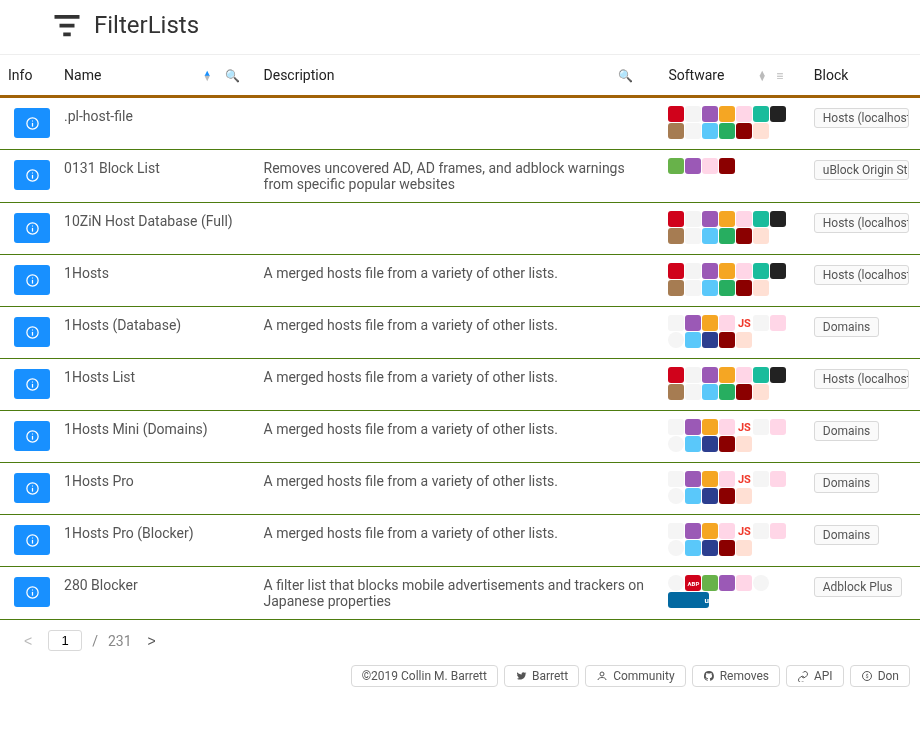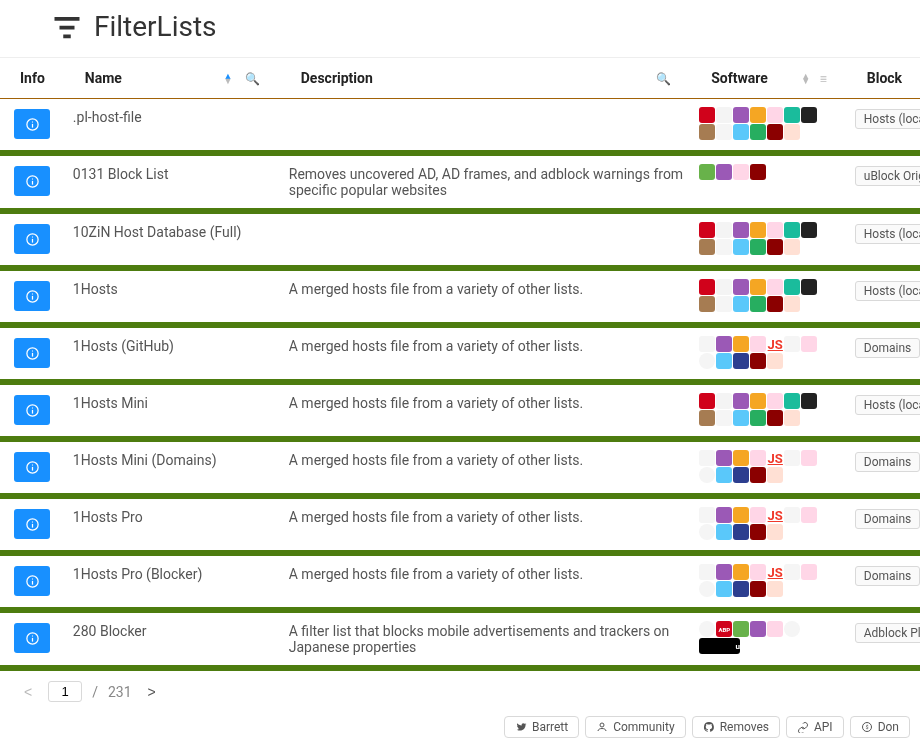--- a/index.html
+++ b/index.html
@@ -16,44 +16,44 @@
     align-items: center;
     padding: 10px 24px 14px 52px;
   }
   .logo-icon {
     width: 30px;
     height: 30px;
     margin-right: 12px;
     color: #333;
   }
   .app-title {
-    font-size: 28px;
+    font-size: 24px;
     font-weight: 400;
     color: #333;
   }
   .table-container {
     overflow: hidden;
     border-top: 1px solid #eee;
   }
   table {
     width: 100%;
     border-collapse: collapse;
   }
   thead th {
     text-align: left;
-    font-weight: 700;
+    font-weight: 400;
     font-size: 14px;
     color: #222;
-    padding: 12px 20px;
-    border-bottom: 1px solid #a16207;
+    padding: 12px 8px;
+    border-bottom: 3px solid #a16207;
     white-space: nowrap;
     background:#fff;
   }
   tbody tr {
-    border-bottom: 6px solid #4d7c0f;
+    border-bottom: 1px solid #4d7c0f;
   }
   tbody td {
     padding: 10px 8px;
     vertical-align: top;
     color: #555;
   }
   td.info-cell { width: 48px; padding-left:14px; padding-right:4px;}
   .info-btn {
     width: 36px;
     height: 30px;
@@ -131,26 +131,26 @@
   .c-orange{background:#f5a623;}
   .c-pink{background:#ffd6e7;}
   .c-teal{background:#1abc9c;}
   .c-black{background:#222;}
   .c-brown{background:#a67c52;}
   .c-lgrey{background:#f5f5f5;}
   .c-cyan{background:#5ac8fa;}
   .c-green{background:#27ae60;}
   .c-darkred{background:#8b0000;}
   .c-peach{background:#ffe0d4;}
-  .c-js{background:#fff; color:#f0392b; font-size:13px;text-decoration:underline;}
+  .c-js{background:#fff; color:#f0392b; font-size:11px;}
   .c-navy{background:#2c3e8f;}
   .c-shield{background:#68b24a;}
   .c-circle{background:#f5f5f5; border-radius:50%;}
   .c-abp{background:#d0021b; font-size:6px;}
-  .c-ub{background:#000000;padding-left:41px;}
+  .c-ub{background:#0369a1;padding-left:41px;}
 
   .pagination {
     display:flex;
     align-items:center;
     gap:10px;
     padding: 10px 18px;
     color:#888;
   }
   .page-btn {
     border:none;
@@ -350,21 +350,21 @@
         <tr>
           <td class="info-cell">
             <button class="info-btn">
     <svg viewBox="0 0 24 24">
                 <circle cx="12" cy="12" r="9" stroke-width="2"></circle>
                 <line x1="12" y1="11" x2="12" y2="17" stroke-width="2"></line>
                 <circle cx="12" cy="8" r="0.5" fill="#fff" stroke="#fff"></circle>
               </svg>
   </button>
           </td>
-          <td class="name-cell">1Hosts (GitHub)</td>
+          <td class="name-cell">1Hosts (Database)</td>
           <td class="desc-cell">A merged hosts file from a variety of other lists.</td>
           <td class="software-cell">
             <div class="software-icons">
               <span class="sw c-lgrey"></span>
               <span class="sw c-purple"></span>
               <span class="sw c-orange"></span>
               <span class="sw c-pink"></span>
               <span class="sw c-js">JS</span>
               <span class="sw c-lgrey"></span>
               <span class="sw c-pink"></span>
@@ -380,21 +380,21 @@
         <tr>
           <td class="info-cell">
             <button class="info-btn">
     <svg viewBox="0 0 24 24">
                 <circle cx="12" cy="12" r="9" stroke-width="2"></circle>
                 <line x1="12" y1="11" x2="12" y2="17" stroke-width="2"></line>
                 <circle cx="12" cy="8" r="0.5" fill="#fff" stroke="#fff"></circle>
               </svg>
   </button>
           </td>
-          <td class="name-cell">1Hosts Mini</td>
+          <td class="name-cell">1Hosts List</td>
           <td class="desc-cell">A merged hosts file from a variety of other lists.</td>
           <td class="software-cell">
             <div class="software-icons">
               <span class="sw c-red"></span>
               <span class="sw c-white"></span>
               <span class="sw c-purple"></span>
               <span class="sw c-orange"></span>
               <span class="sw c-pink"></span>
               <span class="sw c-teal"></span>
               <span class="sw c-black"></span>
@@ -530,20 +530,23 @@
 <div class="pagination">
   <button class="page-btn">&lt;</button>
   <input class="page-input" value="1" style="">
   <span>/</span>
   <span>231</span>
   <button class="page-btn" style="color:#555">&gt;</button>
 </div>
 
 <div class="footer">
   <span class="chip">
+      <span>©2019 Collin M. Barrett</span>
+    </span>
+  <span class="chip">
     <svg viewBox="0 0 24 24">
         <path fill="#555" d="M22 5.9c-.7.3-1.5.5-2.3.6.8-.5 1.5-1.3 1.8-2.2-.8.5-1.7.8-2.6 1-1.5-1.6-4-1.3-5.2.7-.5.9-.6 1.9-.3 2.9C9.7 8.7 6.6 7 4.5 4.4c-1 1.8-.5 4 1.2 5.1-.6 0-1.2-.2-1.7-.4 0 1.8 1.3 3.5 3.1 3.8-.6.2-1.2.2-1.8.1.5 1.6 2 2.7 3.7 2.7-1.5 1.2-3.4 1.8-5.3 1.6 1.8 1.2 4 1.8 6.2 1.8 7.4 0 11.5-6.2 11.2-11.7.8-.5 1.5-1.3 2-2.1z"></path>
       </svg>
     <span>Barrett</span>
   </span>
   <span class="chip">
     <svg viewBox="0 0 24 24">
         <path fill="none" stroke="#555" stroke-width="2" d="M12 12a4 4 0 100-8 4 4 0 000 8zm-8 8c0-3 3.5-5 8-5s8 2 8 5"></path>
       </svg>
     <span>Community</span>

